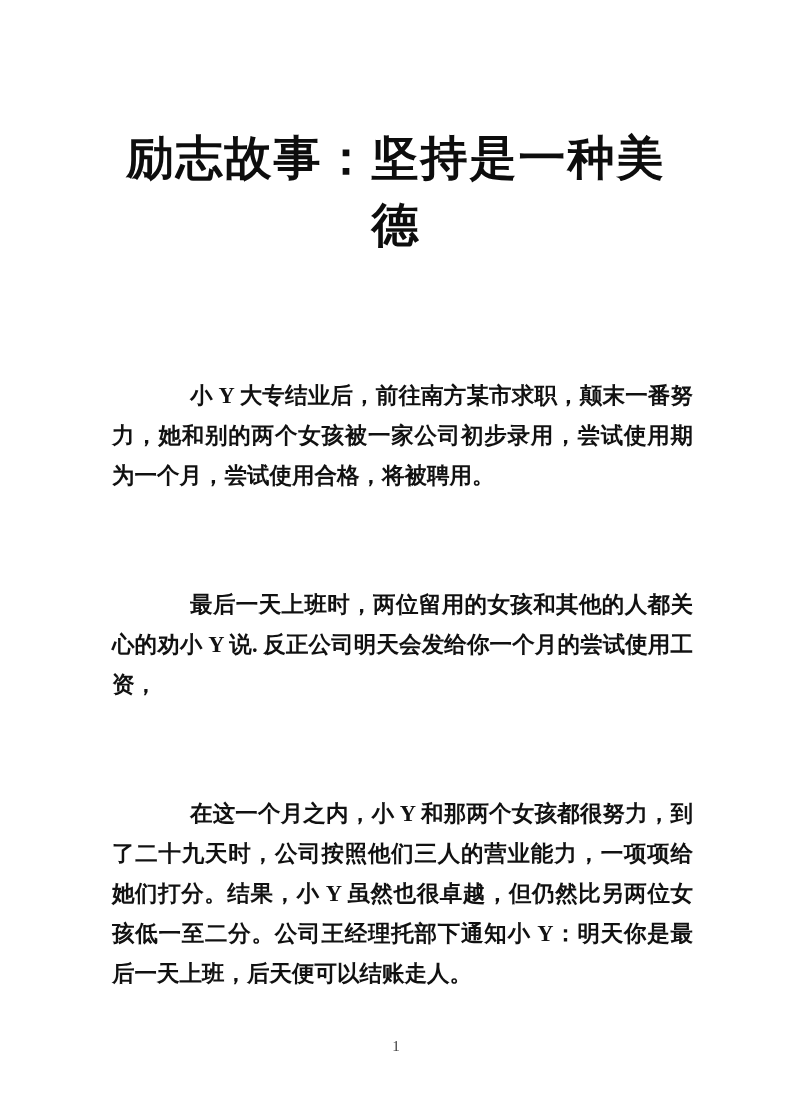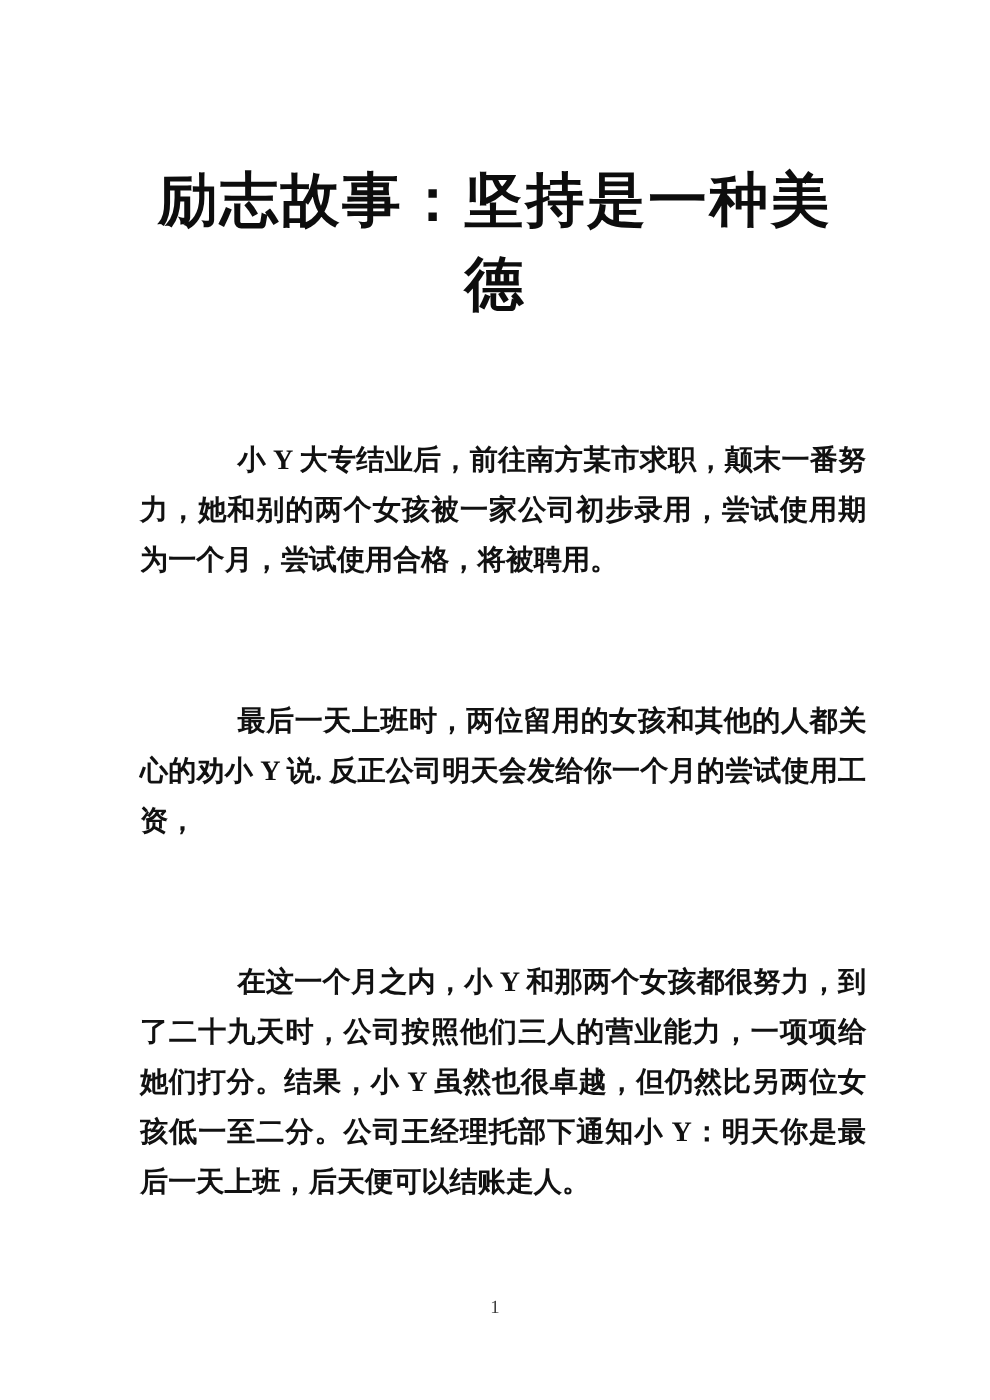--- a/index.html
+++ b/index.html
@@ -26,23 +26,24 @@
     padding-top: 128px;
     text-align: center;
     font-size: 47px;
     line-height: 67px;
     font-weight: bold;
     letter-spacing: 2px;
     color: #0d0d0d;
   }
   .title-line {
     display: block;
+    font-family: Liberation Mono, monospace;
   }
   .content {
-    margin: 86px 0 0 112px;
+    margin: 114px 0 0 112px;
     width: 581px;
   }
   .para {
     margin: 0;
     font-size: 22.5px;
     line-height: 40px;
     font-weight: bold;
     text-align: justify;
     text-indent: 78px;
     color: #111111;

